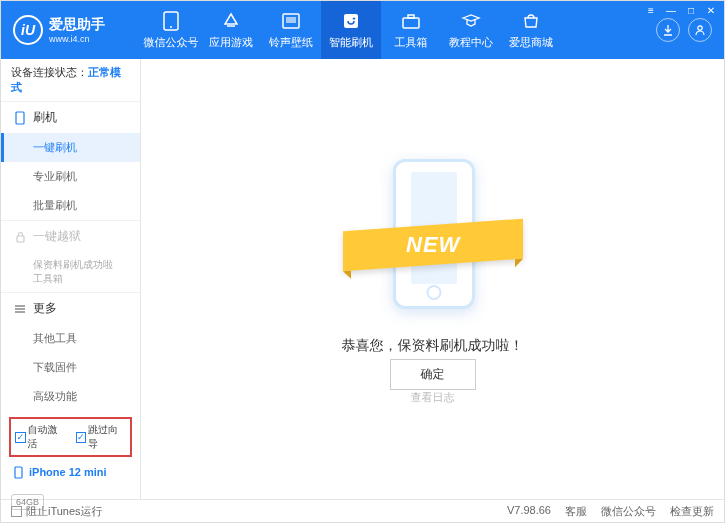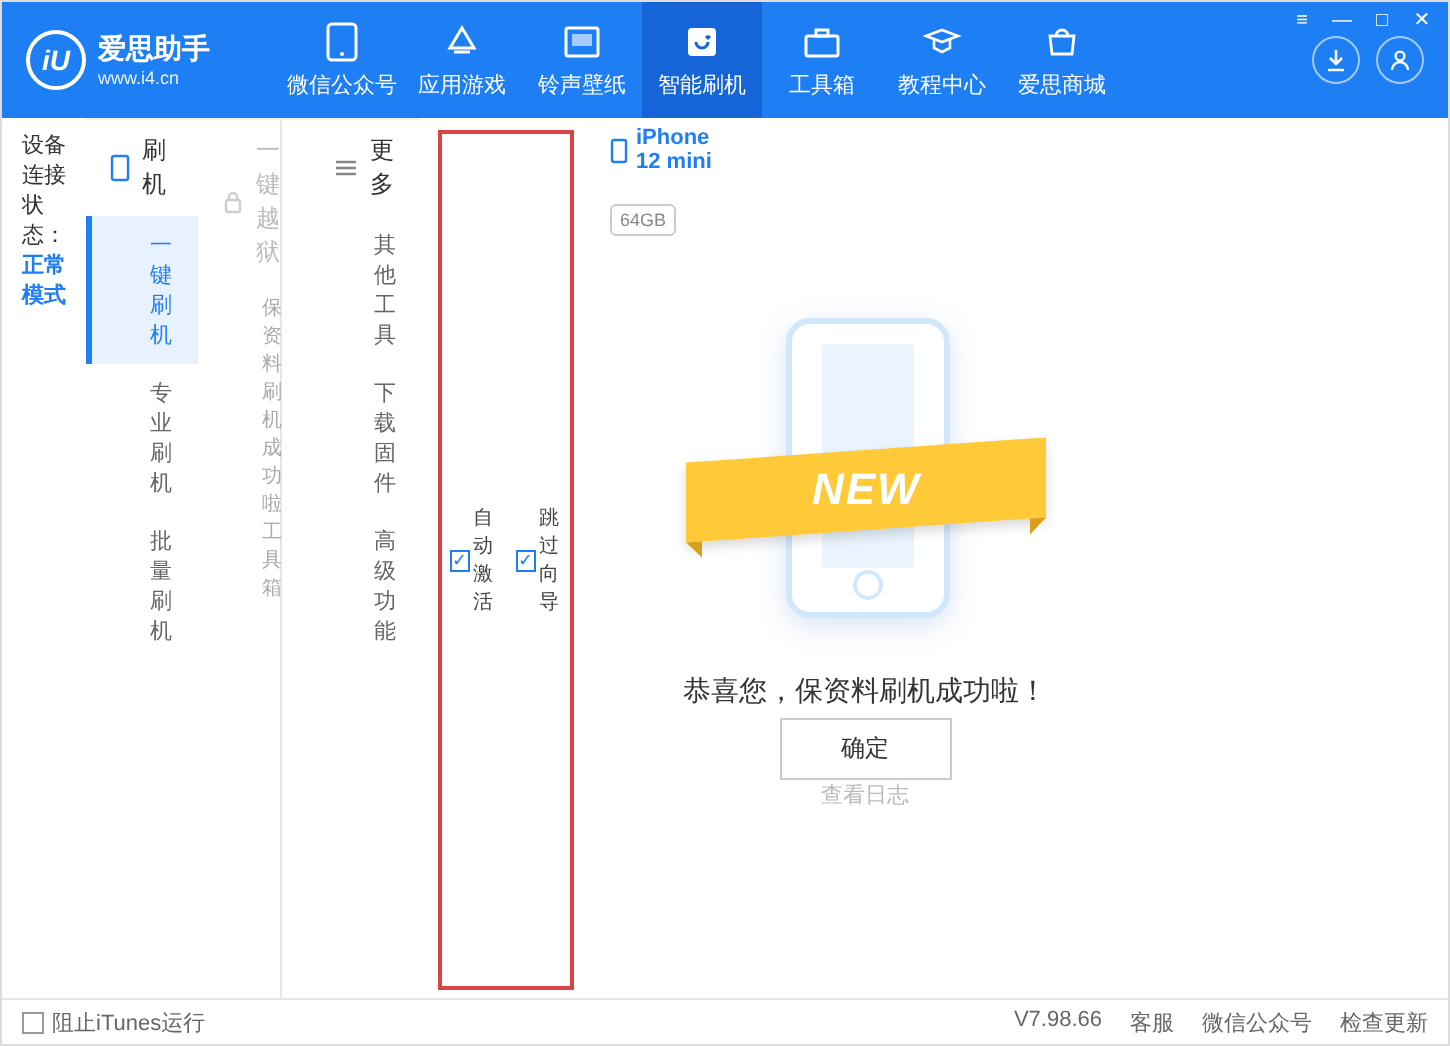--- a/index.html
+++ b/index.html
@@ -12,21 +12,21 @@
 .logo-sub{font-size:9px;opacity:.9}
 .nav{display:flex;flex:1}
 .nav-item{width:60px;height:58px;display:flex;flex-direction:column;align-items:center;justify-content:center;cursor:pointer;font-size:11px;gap:4px}
 .nav-item.active{background:#1565d8}
 .nav-icon{width:20px;height:20px;display:flex;align-items:center;justify-content:center}
 .win-ctrl{position:absolute;top:2px;right:4px;display:flex;gap:2px}
 .win-btn{width:18px;height:14px;display:flex;align-items:center;justify-content:center;font-size:10px;cursor:pointer;color:#fff}
 .acct-ctrl{display:flex;gap:8px;padding-right:12px;align-items:center}
 .acct-btn{width:24px;height:24px;border:1px solid rgba(255,255,255,.6);border-radius:50%;display:flex;align-items:center;justify-content:center;cursor:pointer}
 .main{display:flex;height:440px}
-.sidebar{width:140px;border-right:1px solid #e5e5e5;display:flex;flex-direction:row;font-size:12px}
+.sidebar{width:140px;border-right:1px solid #e5e5e5;display:flex;flex-direction:column;font-size:12px}
 .conn-status{padding:6px 10px;font-size:11px;color:#333}
 .conn-status span.v{color:#1e7ef4;font-weight:bold}
 .side-section{border-top:1px solid #f0f0f0}
 .side-head{padding:7px 12px;display:flex;align-items:center;gap:6px;color:#333;cursor:pointer}
 .side-head.locked{color:#bbb}
 .side-item{padding:7px 12px 7px 32px;color:#666;cursor:pointer;font-size:11px}
 .side-item.active{background:#e8f2ff;color:#1e7ef4;border-left:3px solid #1e7ef4;padding-left:29px}
 .side-note{padding:6px 12px 6px 32px;color:#aaa;font-size:10px;line-height:1.4}
 .options-box{border:2px solid #d94444;margin:6px 8px 4px 8px;padding:4px 4px;display:flex;gap:10px;font-size:10px;color:#444}
 .options-box label{display:flex;align-items:center;gap:2px;cursor:pointer}

